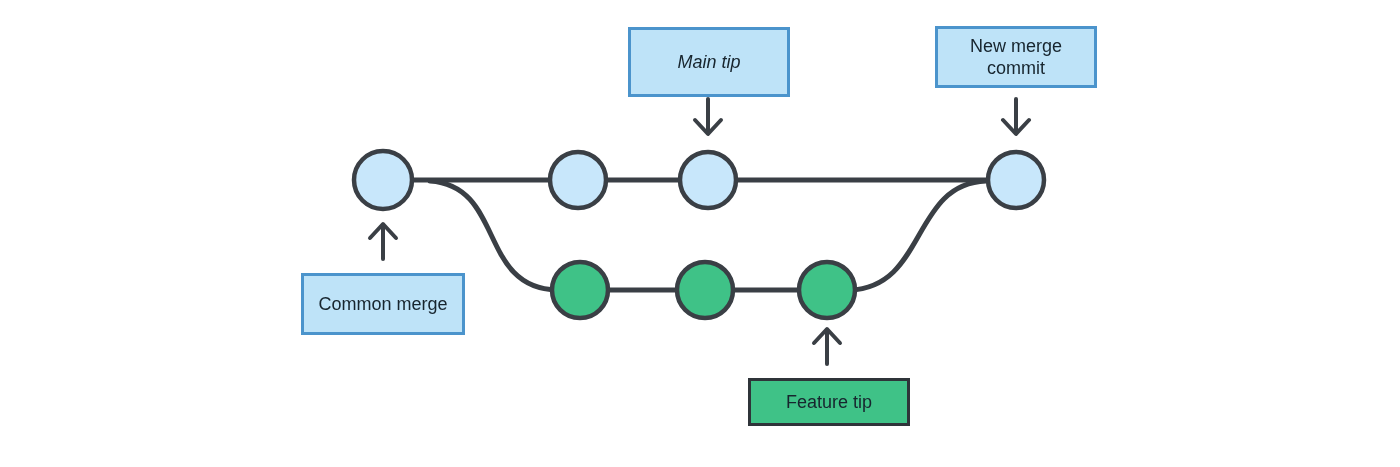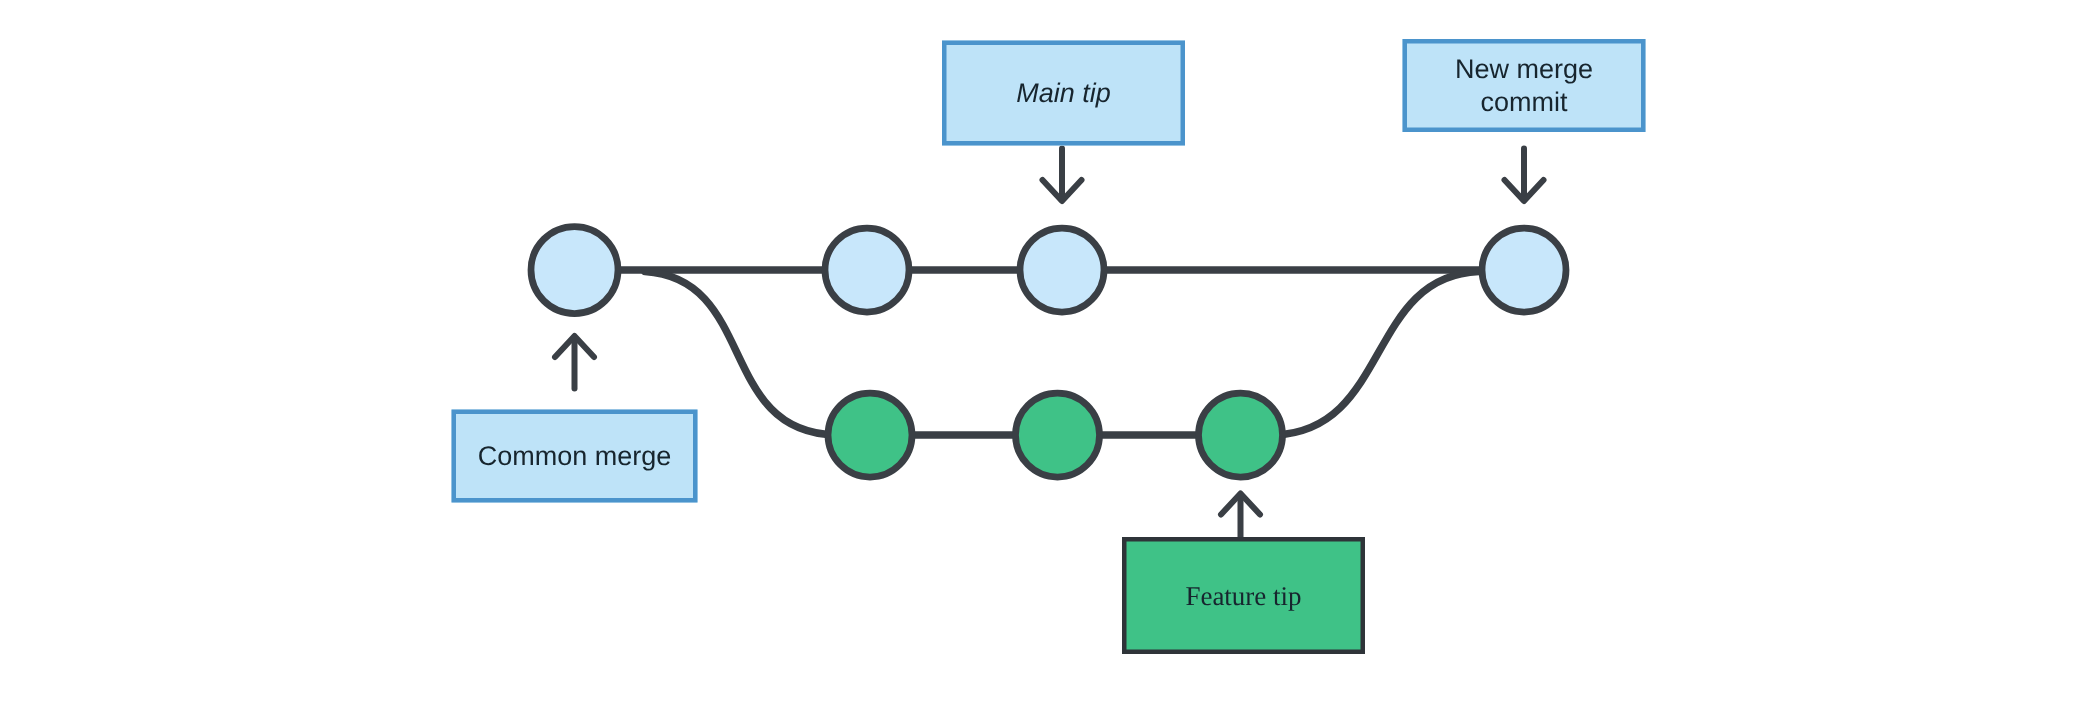--- a/index.html
+++ b/index.html
@@ -49,21 +49,21 @@
     background: #bee3f8;
     border: 3px solid #4b94cc;
   }
   .label-box.green {
     background: #3fc287;
     border: 3px solid #2f3439;
   }
   .box-main-tip      { left: 628px; top: 27px;  width: 162px; height: 70px; font-style: italic; }
   .box-new-merge     { left: 935px; top: 26px;  width: 162px; height: 62px; }
   .box-common-base   { left: 301px; top: 273px; width: 164px; height: 62px; }
-  .box-feature-tip   { left: 748px; top: 358px; width: 162px; height: 78px; font-family: Liberation Serif, serif; }
+  .box-feature-tip   { left: 748px; top: 378px; width: 162px; height: 48px; }
 </style>
 </head>
 <body>
 
 <div class="canvas">
 
   <svg class="graph" viewBox="0 0 1400 467" xmlns="http://www.w3.org/2000/svg">
 
     <line class="branch-line" x1="383" y1="180" x2="1016" y2="180"></line>
 

